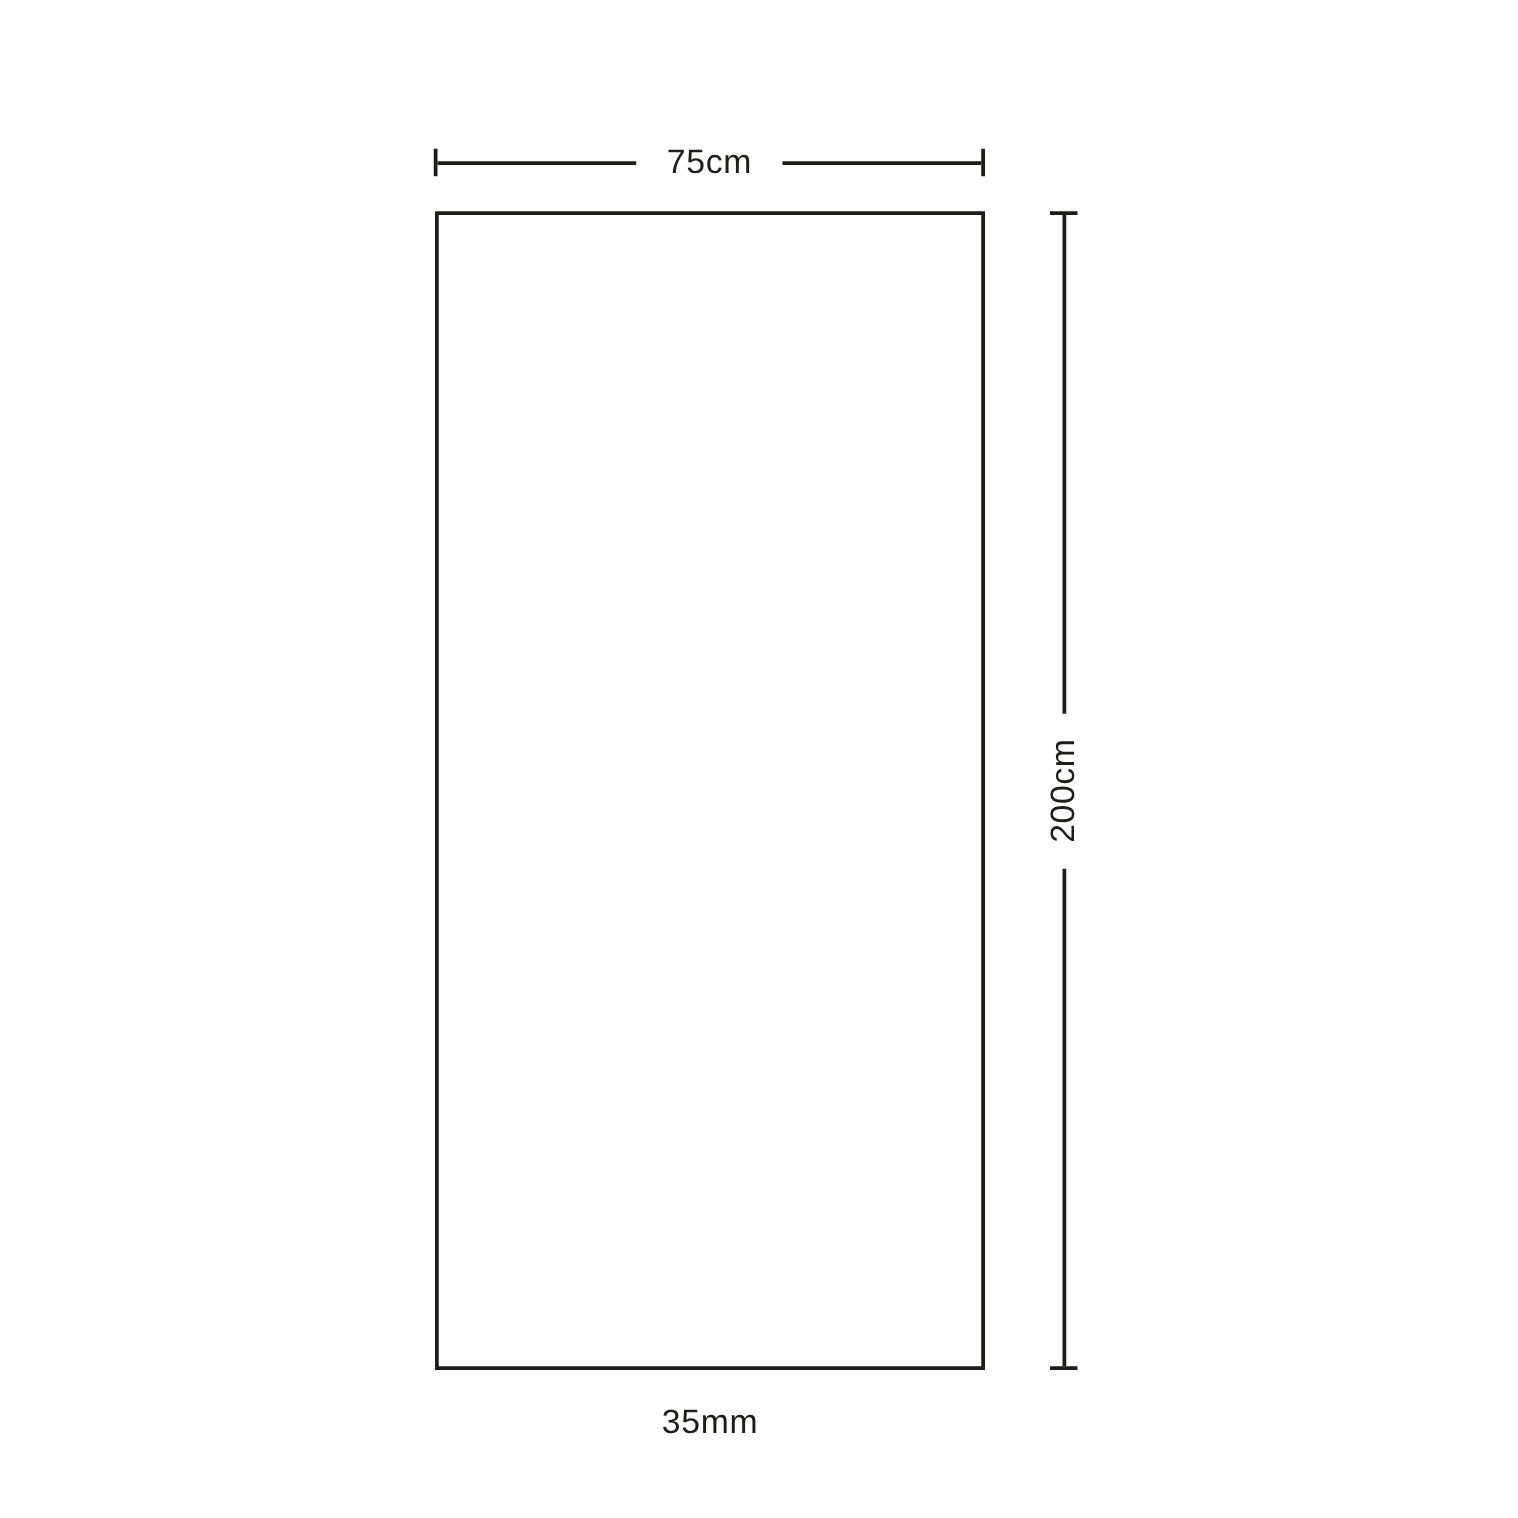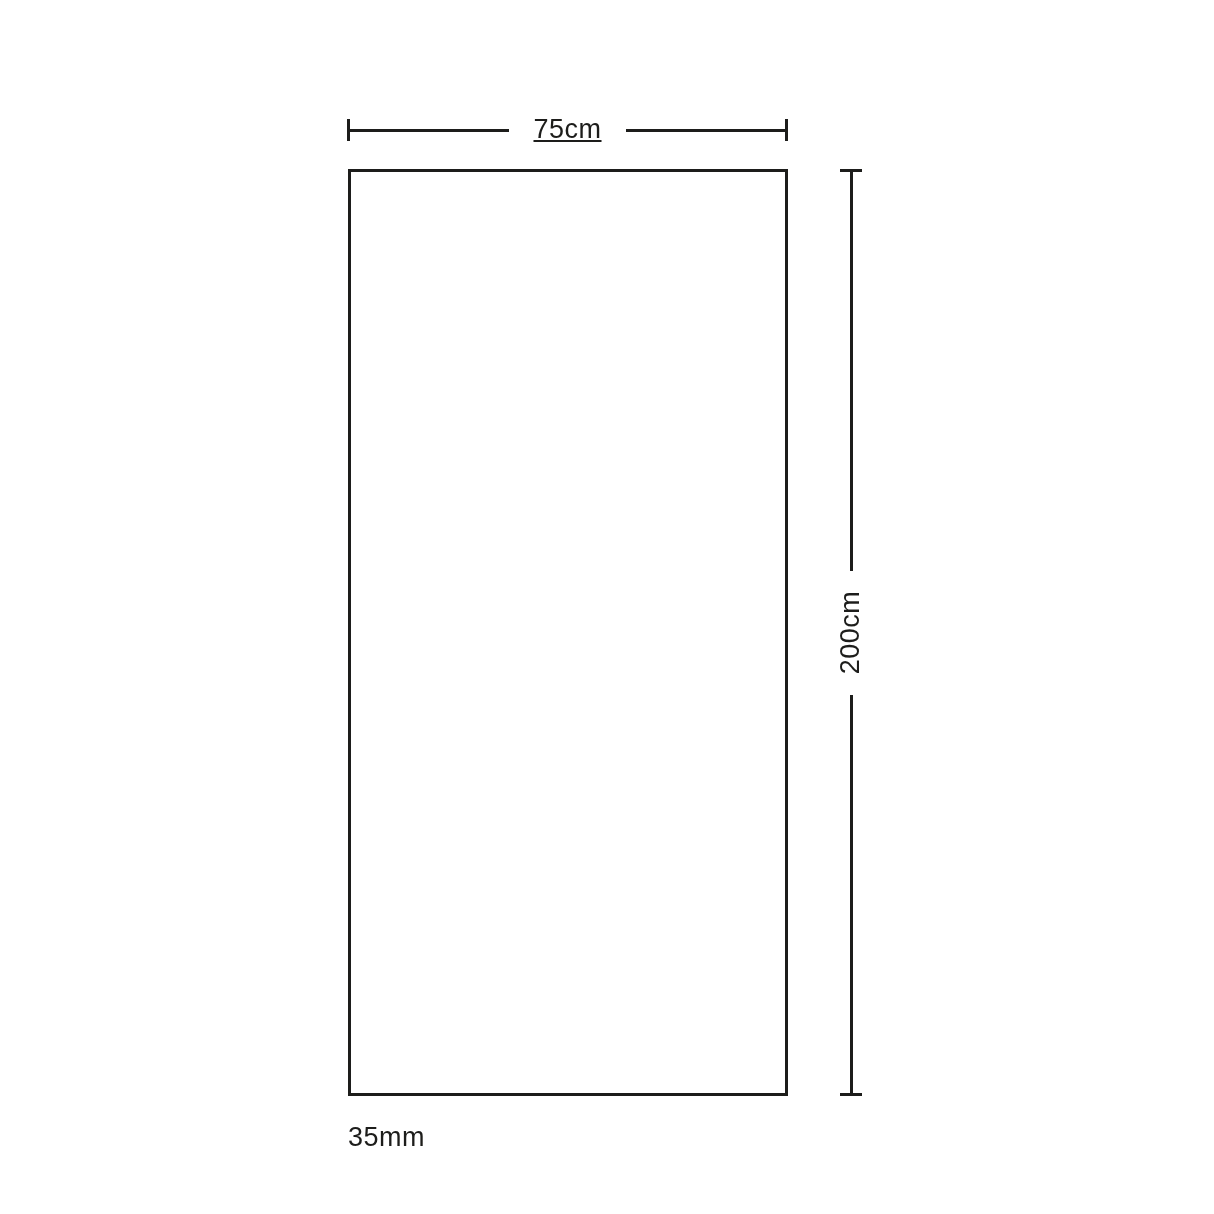--- a/index.html
+++ b/index.html
@@ -23,21 +23,20 @@
     border: 3px solid #1d1d1b;
     background: #ffffff;
   }
   
   .dim-h {
     position: absolute;
     left: 347px; top: 119px;
     width: 441px; height: 22px;
     display: flex;
     align-items: center;
-    text-decoration: underline;
   }
   .dim-h .tick {
     width: 3px; height: 22px;
     background: #1d1d1b;
     flex: 0 0 auto;
   }
   .dim-h .line {
     flex: 1 1 auto;
     height: 3px;
     background: #1d1d1b;
@@ -82,20 +81,21 @@
     font-size: 27px;
     line-height: 1;
     letter-spacing: 0.5px;
     white-space: nowrap;
   }
   
   .thickness-label {
     position: absolute;
     left: 348px; top: 1124px;
     width: 440px;
+    text-align: center;
     font-size: 27px;
     line-height: 1;
     letter-spacing: 0.5px;
   }
 </style>
 </head>
 <body>
 
 <div class="canvas">
 

